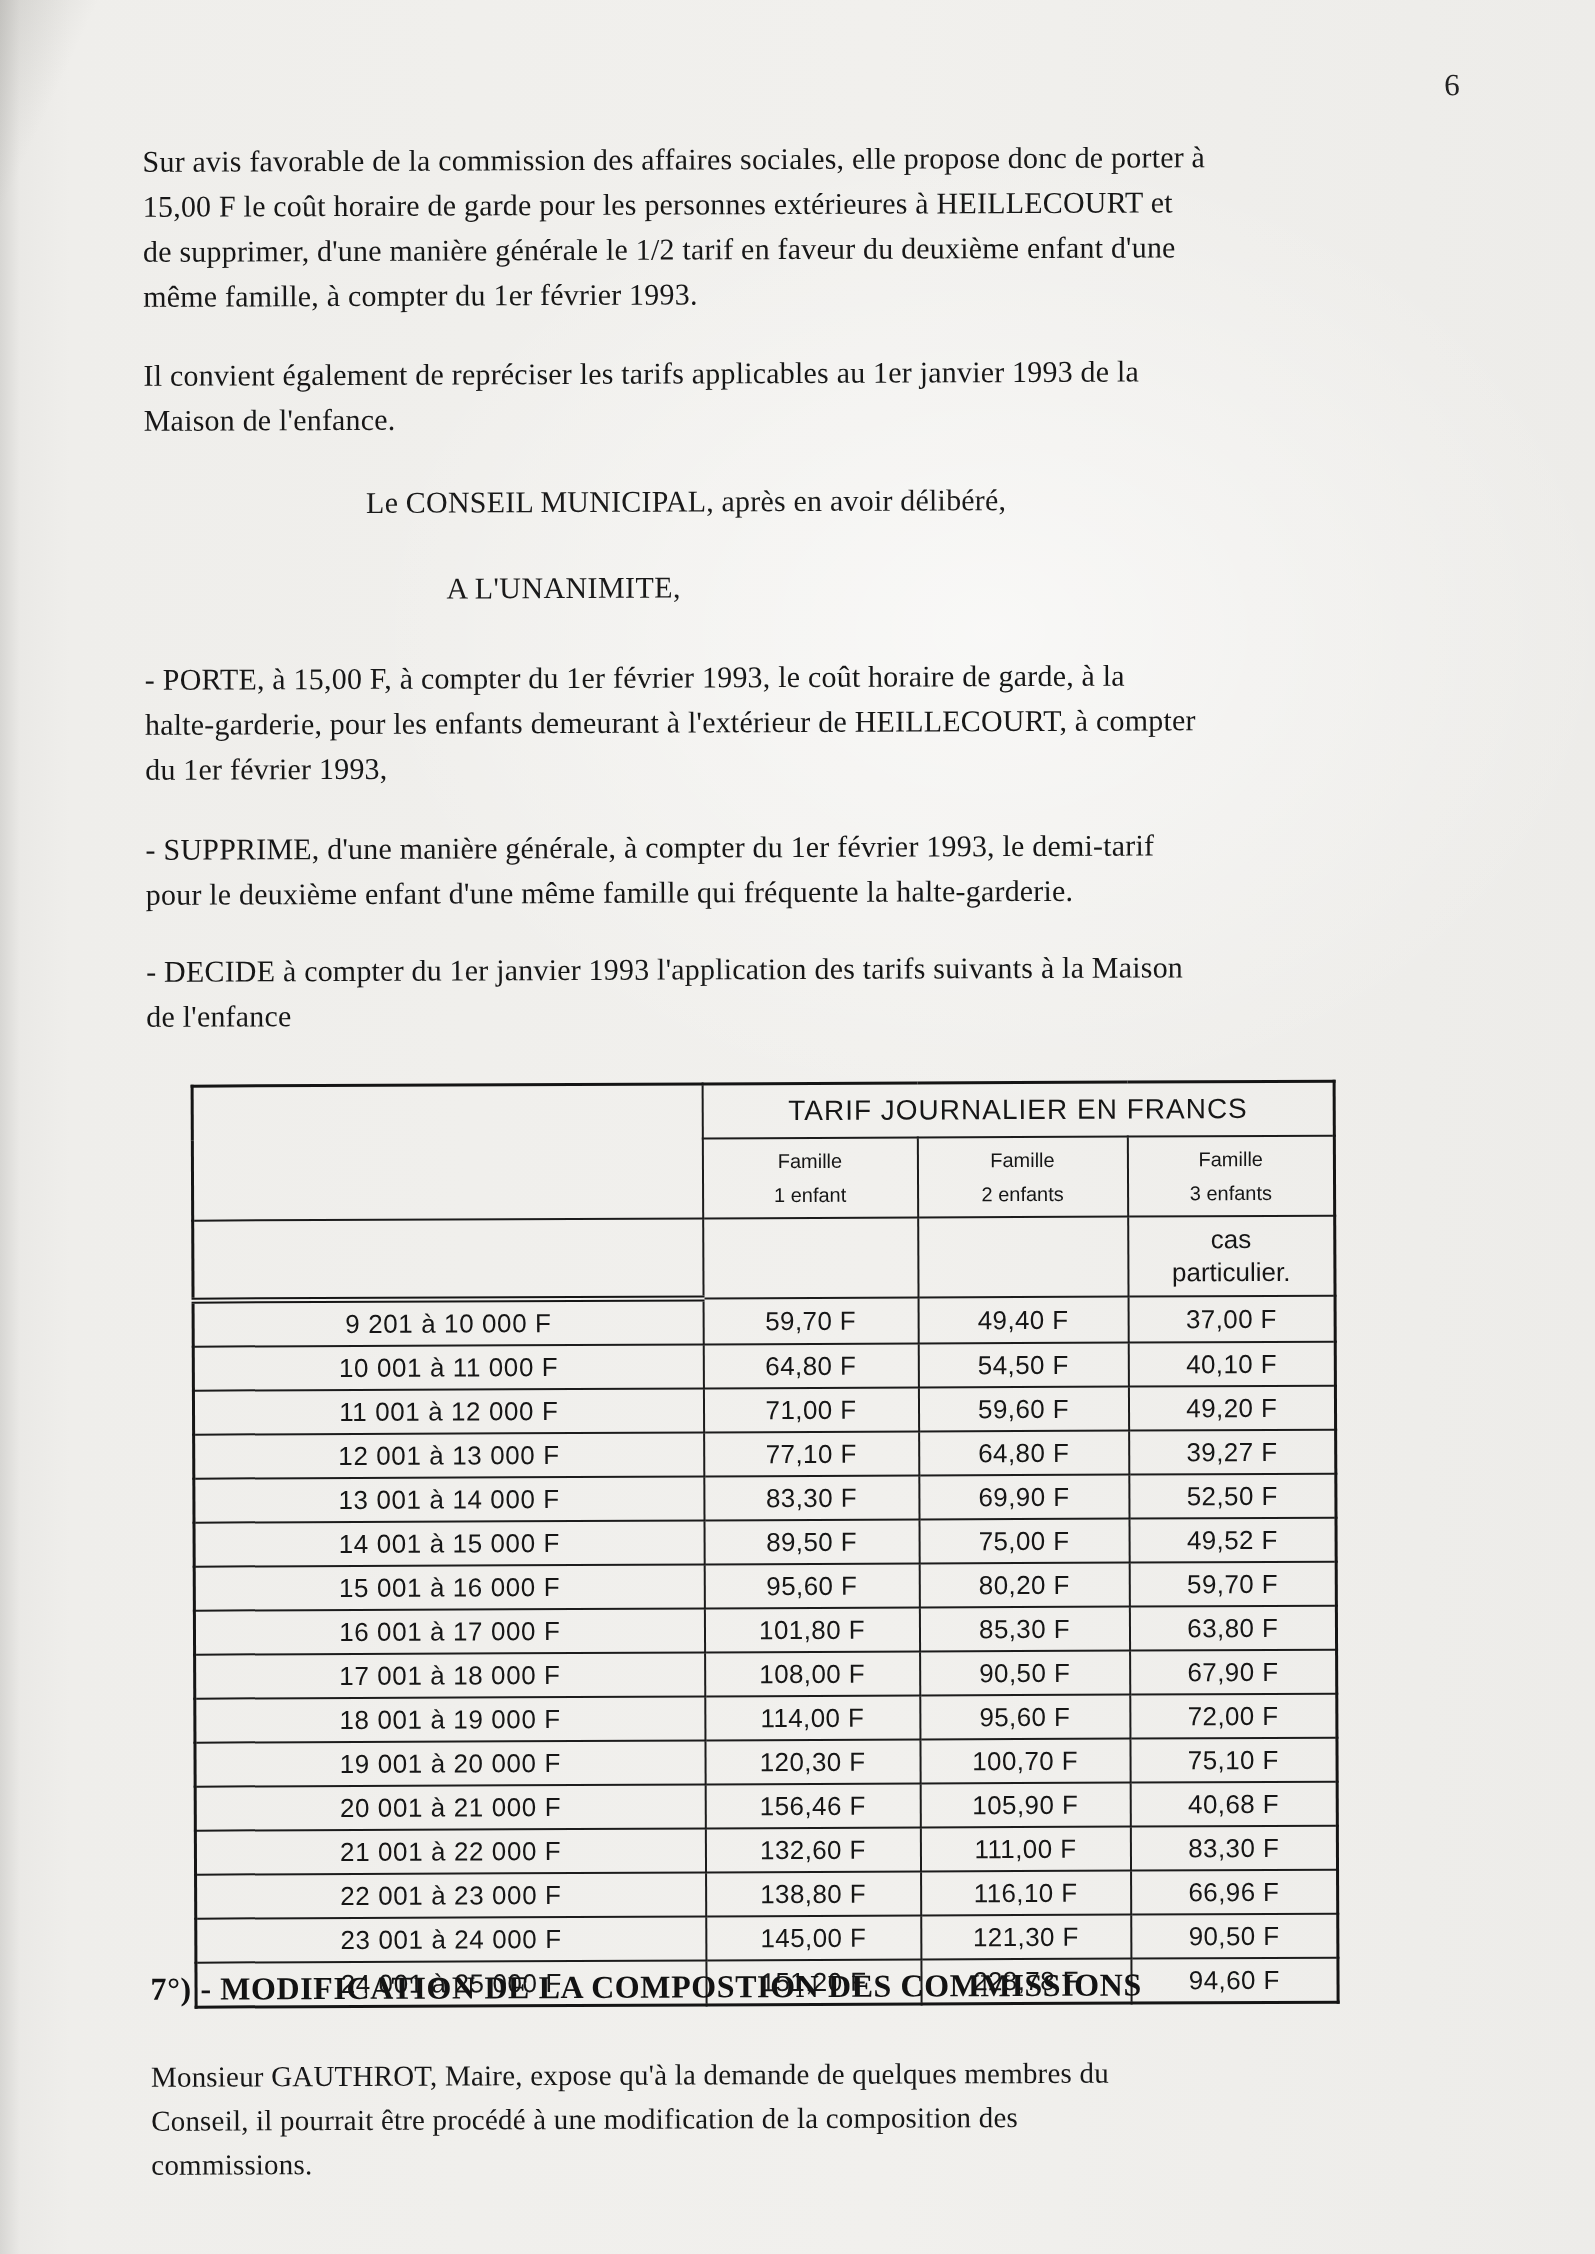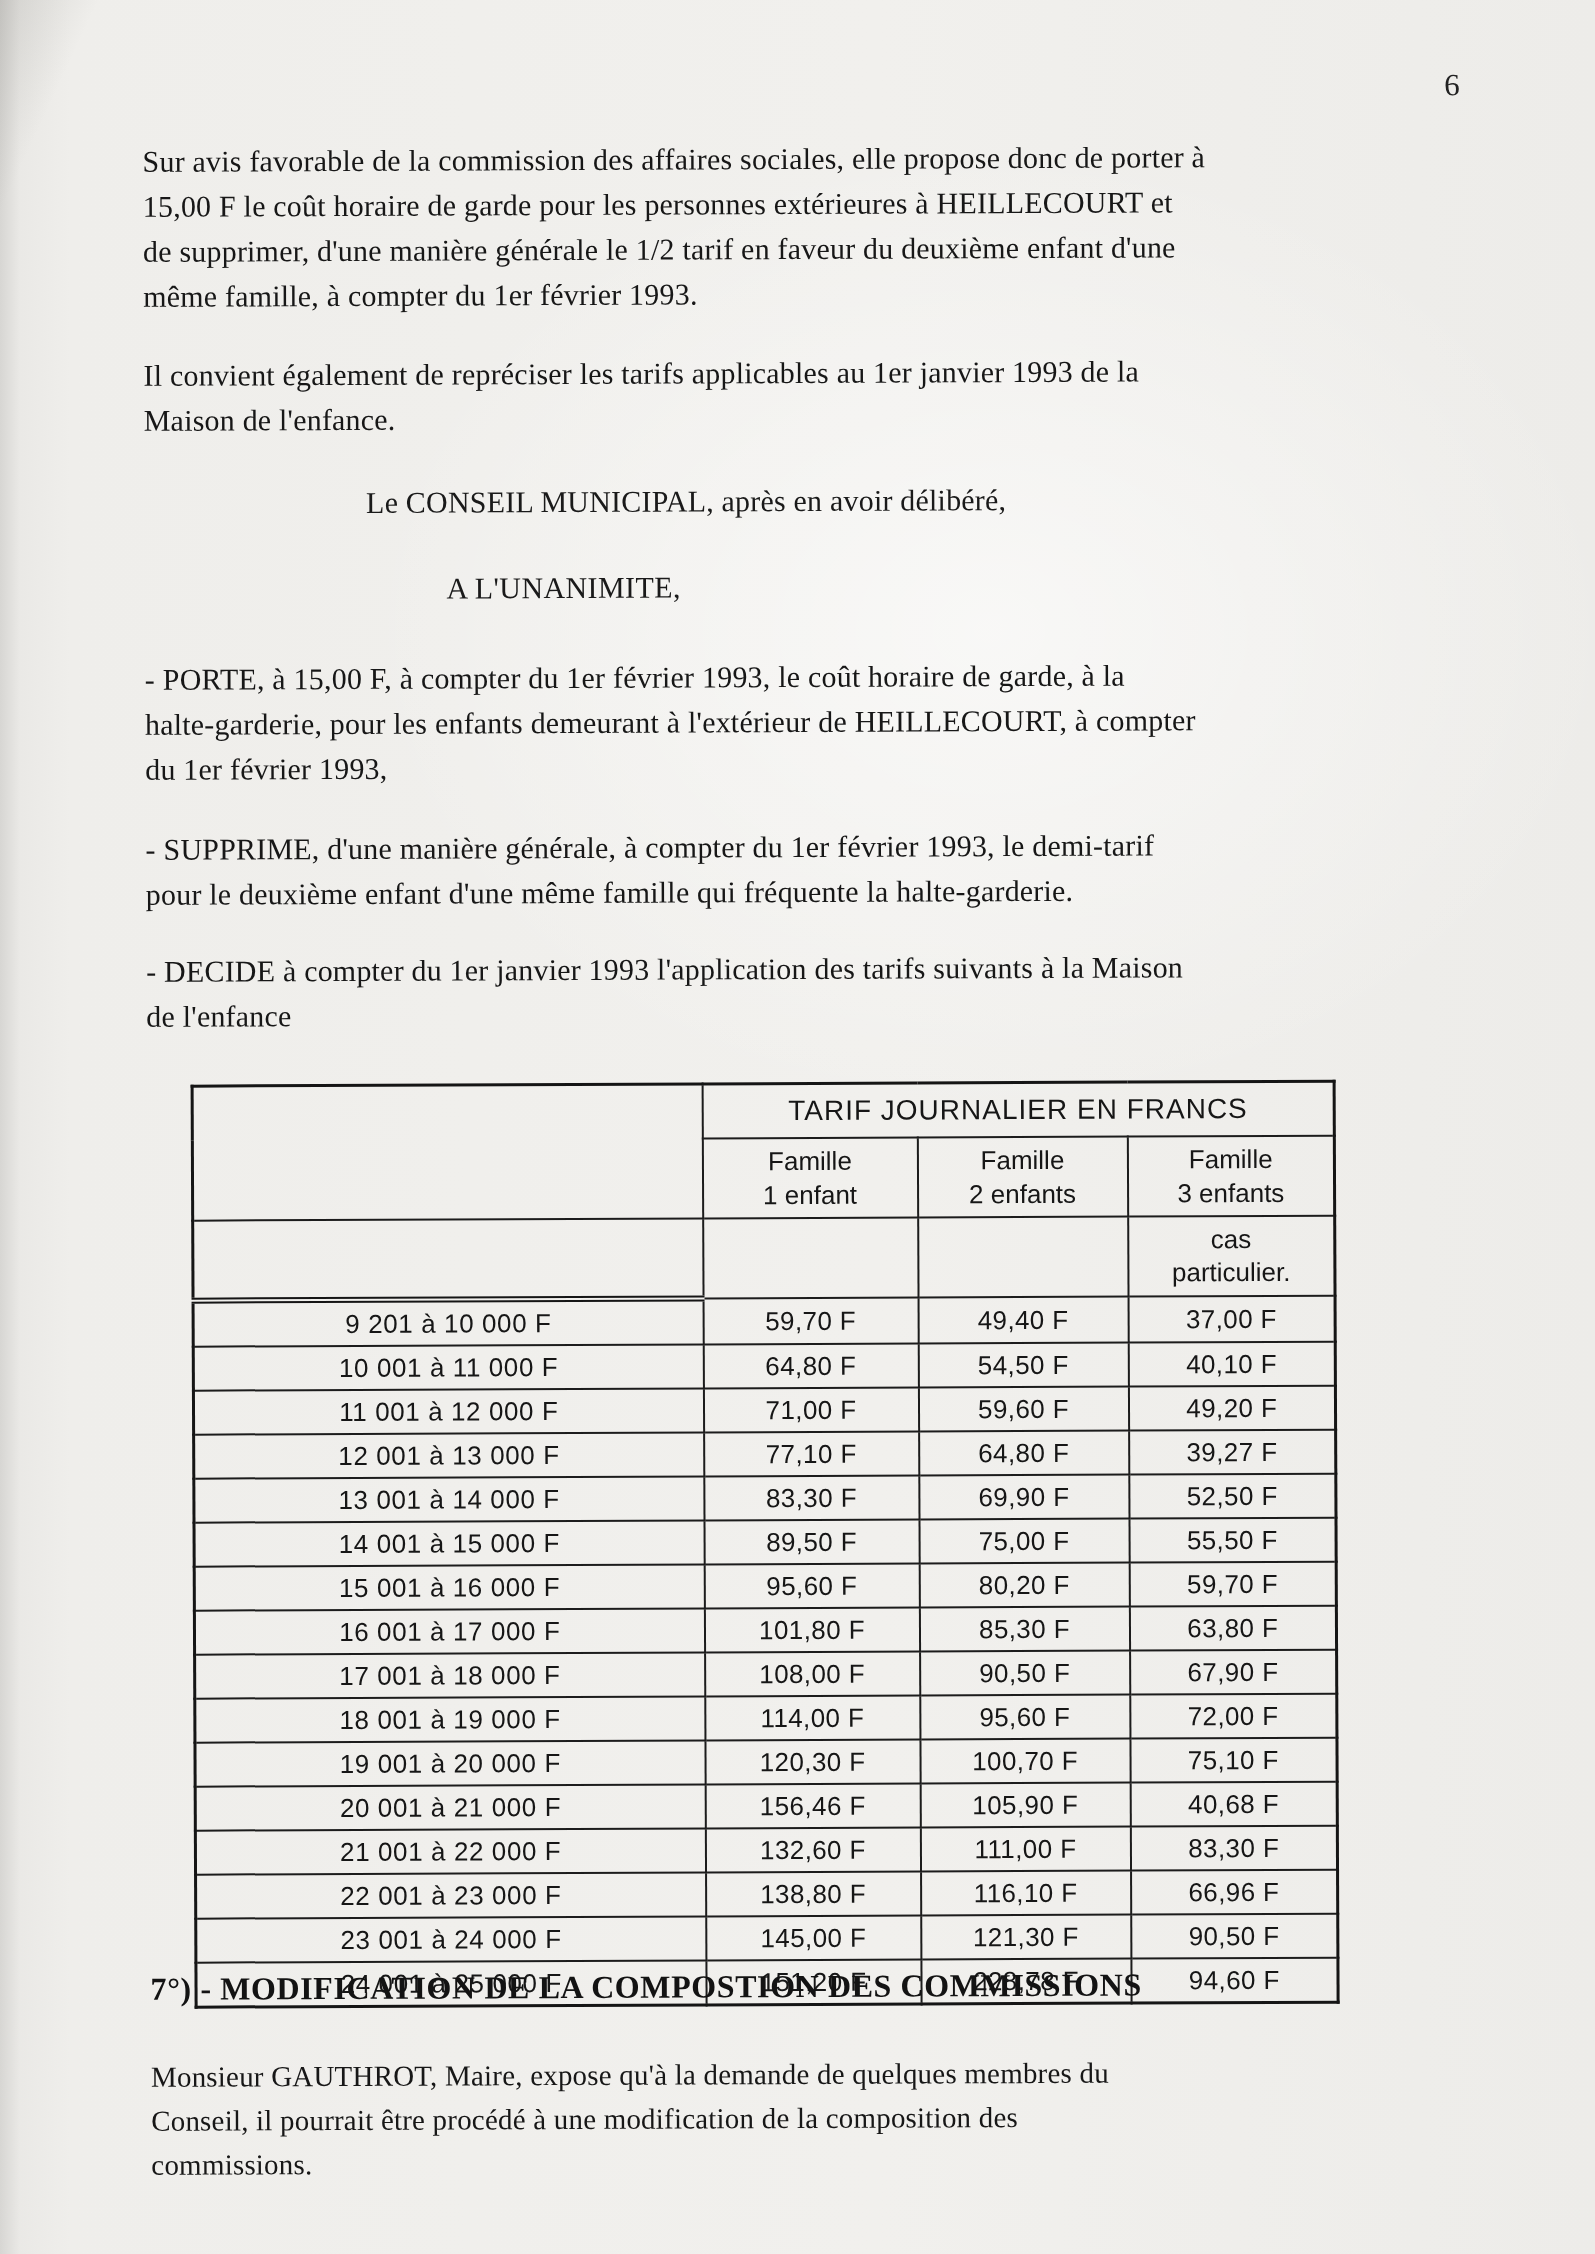--- a/index.html
+++ b/index.html
@@ -40,21 +40,21 @@
     font-family:"Liberation Sans", sans-serif;
     font-size:26px;color:#161616;text-align:center;
     border:3px solid #151515;
   }
   .tarif col.col-range{width:510px;}
   .tarif col.col-f1{width:215px;}
   .tarif col.col-f2{width:210px;}
   .tarif col.col-f3{width:207px;}
   .tarif th,.tarif td{border:2px solid #1c1c1c;font-weight:normal;padding:0 6px;vertical-align:middle;}
   .tarif .t-title{height:52px;font-size:28px;letter-spacing:1px;}
-  .tarif .famille-row th{height:78px;font-size:26px;line-height:34px;}
+  .tarif .famille-row th{height:78px;font-size:20px;line-height:34px;}
   .tarif .note-row td{height:76px;font-size:26px;line-height:33px;}
   .tarif tbody td{height:42px;letter-spacing:0.4px;}
   .tarif tbody tr:first-child td:first-child{border-top:6px double #151515;}
   .tarif td.c-range{letter-spacing:0.6px;}
 
   .heading7{
     position:absolute;left:146px;top:1968px;
     font-size:32px;font-weight:bold;letter-spacing:0.6px;color:#131313;
   }
   .p-final{top:2052px;width:1020px;font-size:29px;line-height:44px;}
@@ -163,21 +163,21 @@
           <tr>
             <td class="c-range">13 001 à 14 000 F</td>
             <td>83,30 F</td>
             <td>69,90 F</td>
             <td>52,50 F</td>
           </tr>
           <tr>
             <td class="c-range">14 001 à 15 000 F</td>
             <td>89,50 F</td>
             <td>75,00 F</td>
-            <td>55,50 F</td>
+            <td>49,52 F</td>
           </tr>
           <tr>
             <td class="c-range">15 001 à 16 000 F</td>
             <td>95,60 F</td>
             <td>80,20 F</td>
             <td>59,70 F</td>
           </tr>
           <tr>
             <td class="c-range">16 001 à 17 000 F</td>
             <td>101,80 F</td>

